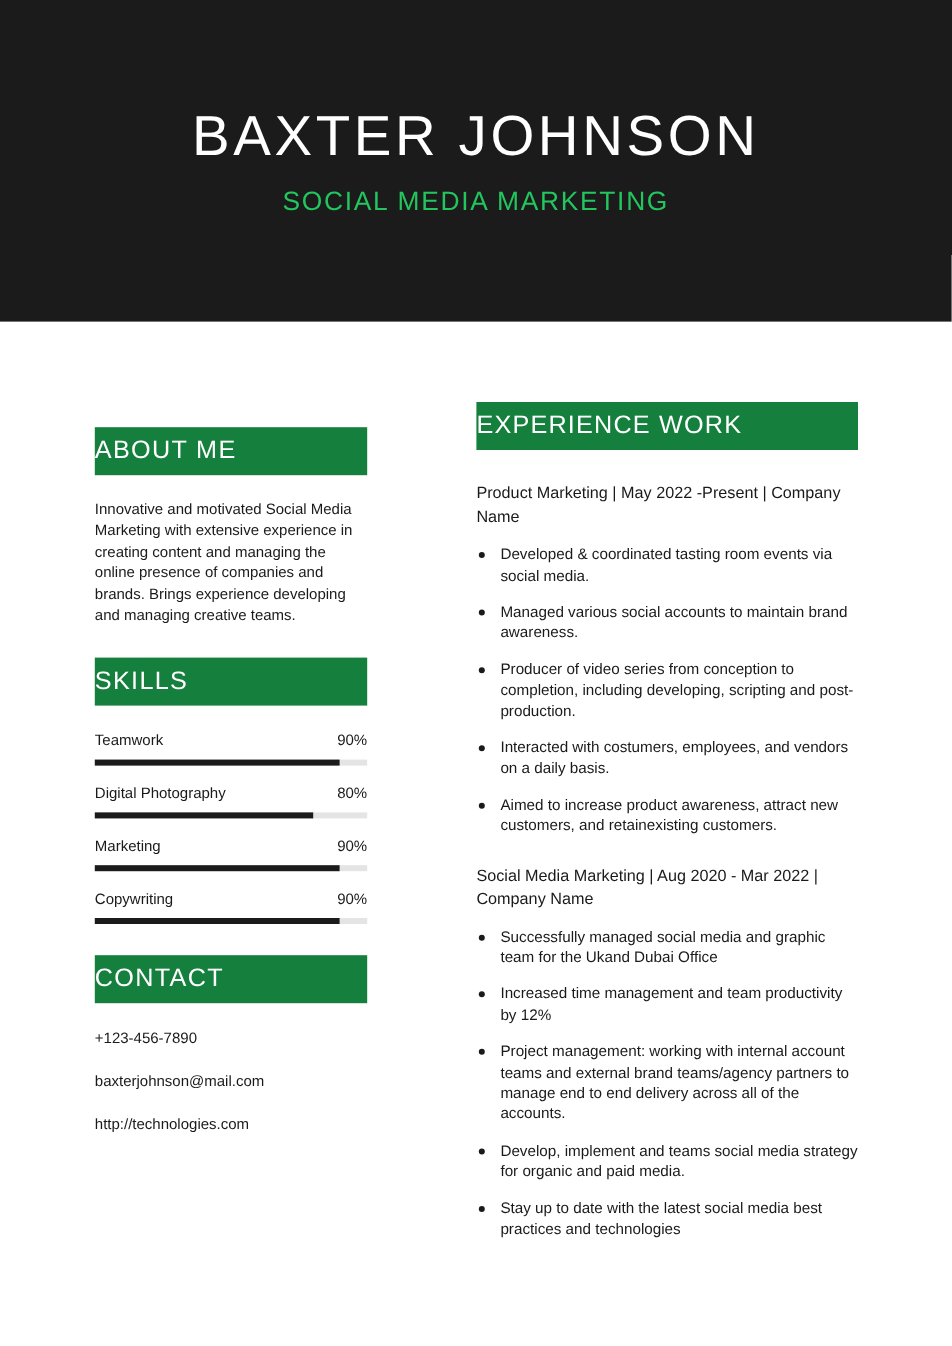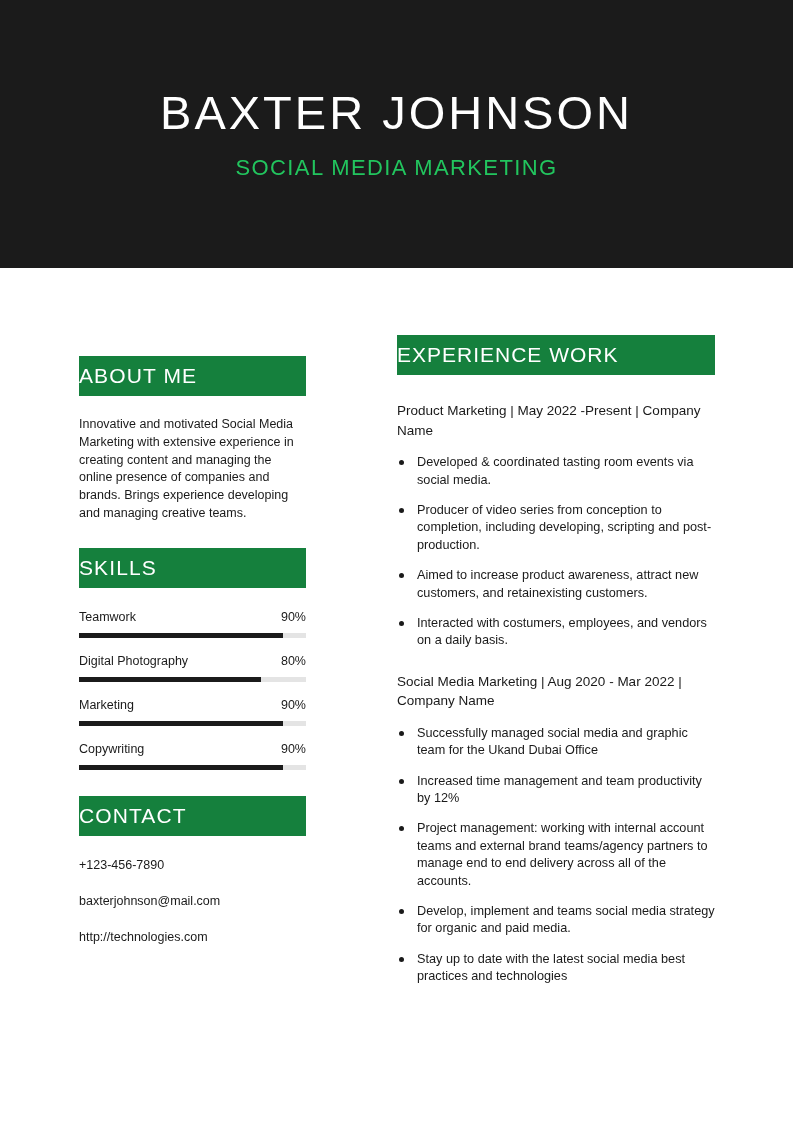--- a/index.html
+++ b/index.html
@@ -234,23 +234,24 @@
   </div>
 
   <div class="right-col">
 
     <div class="section-bar right">EXPERIENCE WORK</div>
 
     <div class="job">
       <p class="job-title">Product Marketing | May 2022 -Present | Company Name</p>
       <ul class="bullets">
         <li>Developed &amp; coordinated tasting room events via social media.</li>
+        <li>Managed various social accounts to maintain brand awareness.</li>
         <li>Producer of video series from conception to completion, including developing, scripting and post-production.</li>
+        <li>Interacted with costumers, employees, and vendors on a daily basis.</li>
         <li>Aimed to increase product awareness, attract new customers, and retainexisting customers.</li>
-        <li>Interacted with costumers, employees, and vendors on a daily basis.</li>
       </ul>
     </div>
 
     <div class="job">
       <p class="job-title">Social Media Marketing | Aug 2020 - Mar 2022 | Company Name</p>
       <ul class="bullets">
         <li>Successfully managed social media and graphic team for the Ukand Dubai Office</li>
         <li>Increased time management and team productivity by 12%</li>
         <li>Project management: working with internal account teams and external brand teams/agency partners to manage end to end delivery across all of the accounts.</li>
         <li>Develop, implement and teams social media strategy for organic and paid media.</li>

